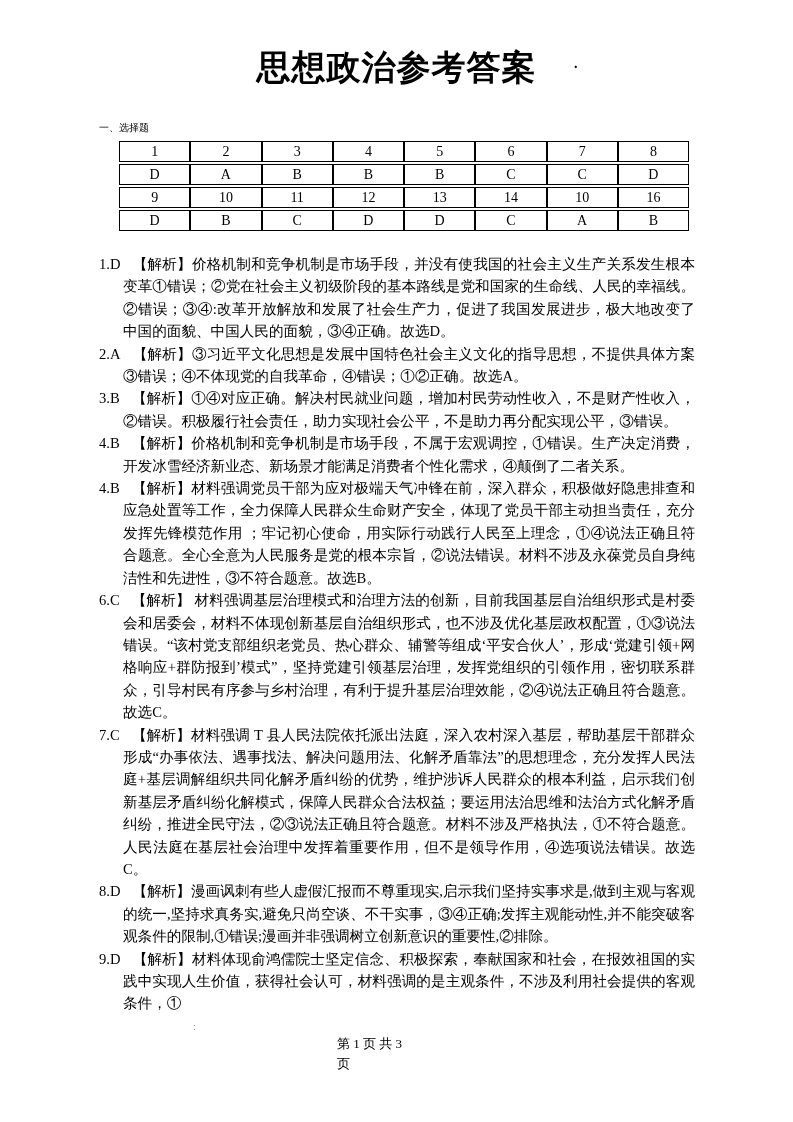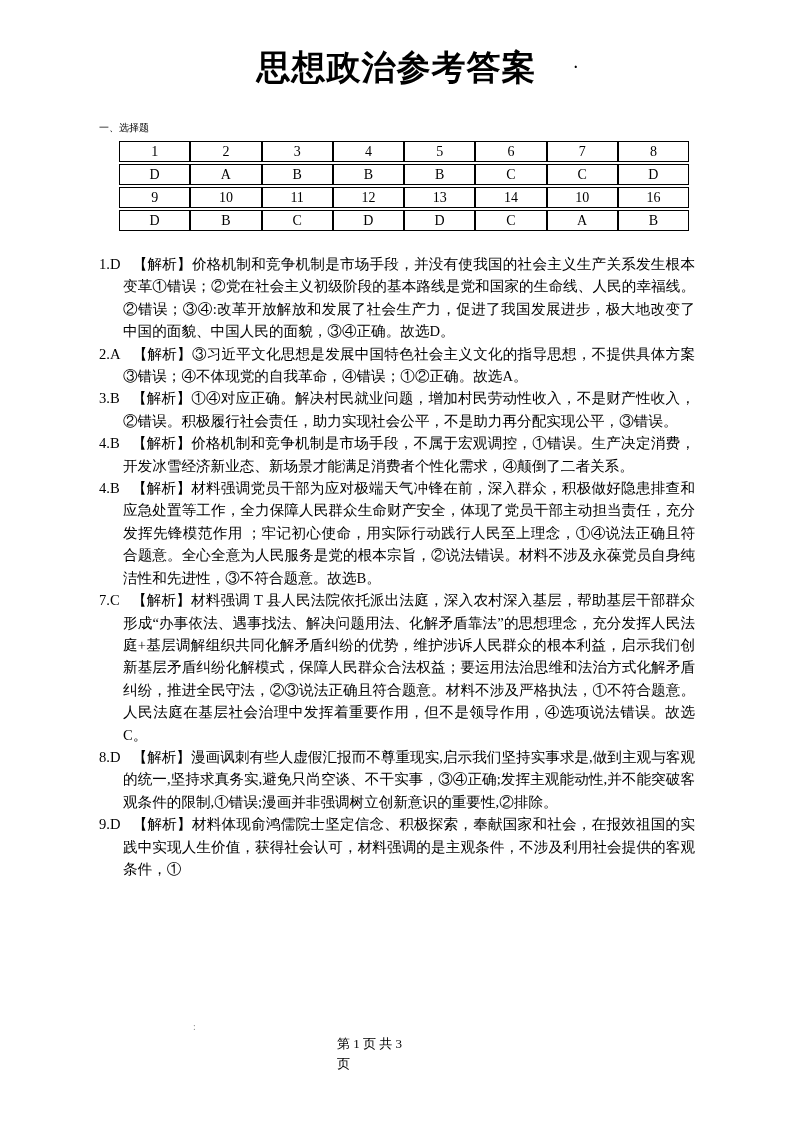--- a/index.html
+++ b/index.html
@@ -129,20 +129,21 @@
       </tr>
     </tbody>
   </table>
 
   <div class="explanations">
     <p class="exp"><span class="num">1.D</span><span class="tag">【解析】</span><span class="body">价格机制和竞争机制是市场手段，并没有使我国的社会主义生产关系发生根本变革①错误；②党在社会主义初级阶段的基本路线是党和国家的生命线、人民的幸福线。②错误；③④:改革开放解放和发展了社会生产力，促进了我国发展进步，极大地改变了中国的面貌、中国人民的面貌，③④正确。故选D。</span></p>
     <p class="exp"><span class="num">2.A</span><span class="tag">【解析】</span><span class="body">③习近平文化思想是发展中国特色社会主义文化的指导思想，不提供具体方案③错误；④不体现党的自我革命，④错误；①②正确。故选A。</span></p>
     <p class="exp"><span class="num">3.B</span><span class="tag">【解析】</span><span class="body">①④对应正确。解决村民就业问题，增加村民劳动性收入，不是财产性收入，②错误。积极履行社会责任，助力实现社会公平，不是助力再分配实现公平，③错误。</span></p>
     <p class="exp"><span class="num">4.B</span><span class="tag">【解析】</span><span class="body">价格机制和竞争机制是市场手段，不属于宏观调控，①错误。生产决定消费，开发冰雪经济新业态、新场景才能满足消费者个性化需求，④颠倒了二者关系。</span></p>
     <p class="exp"><span class="num">4.B</span><span class="tag">【解析】</span><span class="body">材料强调党员干部为应对极端天气冲锋在前，深入群众，积极做好隐患排查和应急处置等工作，全力保障人民群众生命财产安全，体现了党员干部主动担当责任，充分发挥先锋模范作用 ；牢记初心使命，用实际行动践行人民至上理念，①④说法正确且符合题意。全心全意为人民服务是党的根本宗旨，②说法错误。材料不涉及永葆党员自身纯洁性和先进性，③不符合题意。故选B。</span></p>
+    <p class="exp"><span class="num">6.C</span><span class="tag">【解析】</span><span class="body"> 材料强调基层治理模式和治理方法的创新，目前我国基层自治组织形式是村委会和居委会，材料不体现创新基层自治组织形式，也不涉及优化基层政权配置，①③说法错误。“该村党支部组织老党员、热心群众、辅警等组成‘平安合伙人’，形成‘党建引领+网格响应+群防报到’模式”，坚持党建引领基层治理，发挥党组织的引领作用，密切联系群众，引导村民有序参与乡村治理，有利于提升基层治理效能，②④说法正确且符合题意。故选C。</span></p>
     <p class="exp"><span class="num">7.C</span><span class="tag">【解析】</span><span class="body">材料强调 T 县人民法院依托派出法庭，深入农村深入基层，帮助基层干部群众形成“办事依法、遇事找法、解决问题用法、化解矛盾靠法”的思想理念，充分发挥人民法庭+基层调解组织共同化解矛盾纠纷的优势，维护涉诉人民群众的根本利益，启示我们创新基层矛盾纠纷化解模式，保障人民群众合法权益；要运用法治思维和法治方式化解矛盾纠纷，推进全民守法，②③说法正确且符合题意。材料不涉及严格执法，①不符合题意。人民法庭在基层社会治理中发挥着重要作用，但不是领导作用，④选项说法错误。故选C。</span></p>
     <p class="exp"><span class="num">8.D</span><span class="tag">【解析】</span><span class="body">漫画讽刺有些人虚假汇报而不尊重现实,启示我们坚持实事求是,做到主观与客观的统一,坚持求真务实,避免只尚空谈、不干实事，③④正确;发挥主观能动性,并不能突破客观条件的限制,①错误;漫画并非强调树立创新意识的重要性,②排除。</span></p>
     <p class="exp"><span class="num">9.D</span><span class="tag">【解析】</span><span class="body">材料体现俞鸿儒院士坚定信念、积极探索，奉献国家和社会，在报效祖国的实践中实现人生价值，获得社会认可，材料强调的是主观条件，不涉及利用社会提供的客观条件，①</span></p>
   </div>
 
   <span class="stray-colon">:</span>
 
   <div class="footer">
     <div>第 1 页 共 3</div>
     <div>页</div>

